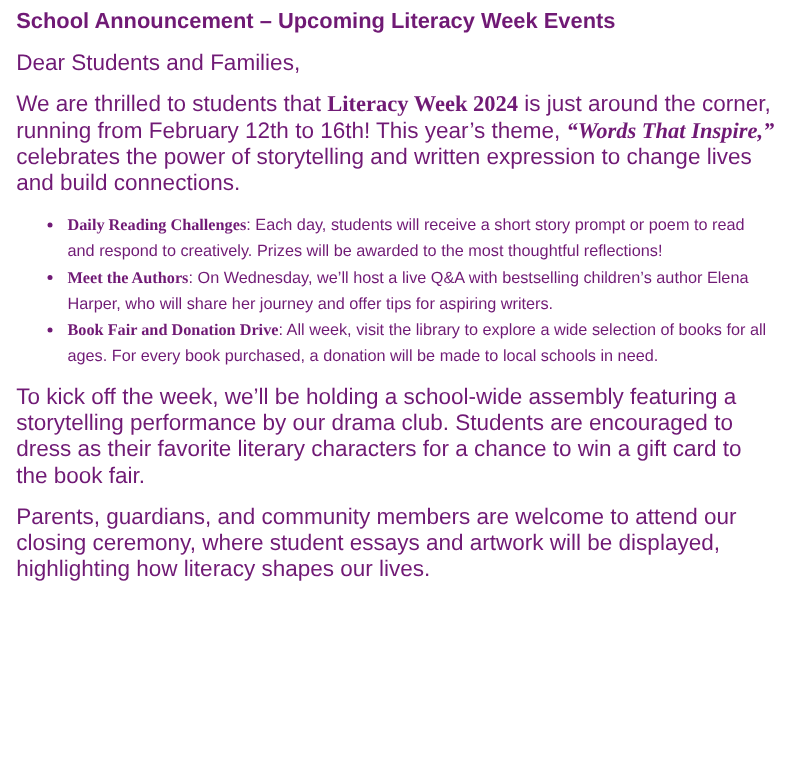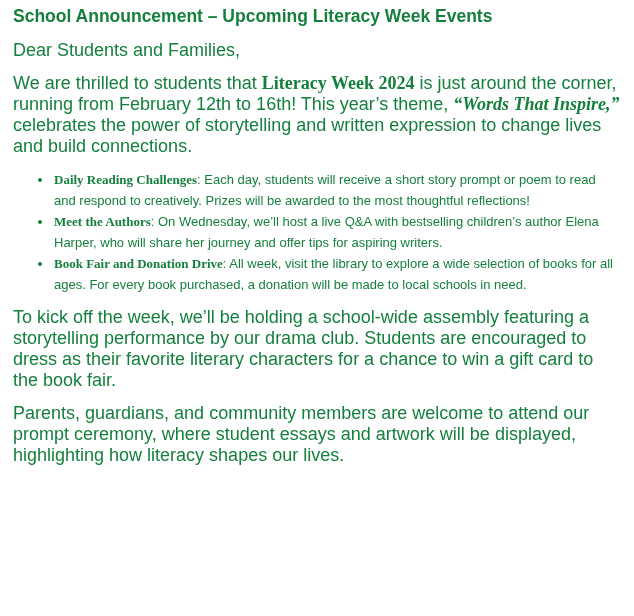--- a/index.html
+++ b/index.html
@@ -10,21 +10,21 @@
   body {
     width: 634px;
     height: 616px;
     overflow: hidden;
   }
   .doc {
     box-sizing: border-box;
     width: 634px;
     padding: 5px 14px 0 13px;
     font-family: "Liberation Sans", sans-serif;
-    color: #15803d;
+    color: #701a75;
     background: #ffffff;
   }
   h1.doc-title {
     font-size: 17.5px;
     line-height: 23px;
     font-weight: bold;
     margin: 0 0 12px 0;
   }
   .doc p {
     font-size: 18px;
@@ -51,15 +51,15 @@
   <h1 class="doc-title">School Announcement – Upcoming Literacy Week Events</h1>
   <div id="doc-body">
       <p><span class="">Dear Students and Families,</span></p>
       <p><span class="">We are thrilled to students that </span><span class="b ">Literacy Week 2024</span><span class=""> is just around the corner, running from February 12th to 16th! This year’s theme, </span><span class="b i">“Words That Inspire,”</span><span class=""> celebrates the power of storytelling and written expression to change lives and build connections.</span></p>
       <ul>
         <li><span class="b ">Daily Reading Challenges</span><span class="">: Each day, students will receive a short story prompt or poem to read and respond to creatively. Prizes will be awarded to the most thoughtful reflections!</span></li>
         <li><span class="b ">Meet the Authors</span><span class="">: On Wednesday, we’ll host a live Q&amp;A with bestselling children’s author Elena Harper, who will share her journey and offer tips for aspiring writers.</span></li>
         <li><span class="b ">Book Fair and Donation Drive</span><span class="">: All week, visit the library to explore a wide selection of books for all ages. For every book purchased, a donation will be made to local schools in need.</span></li>
       </ul>
       <p><span class="">To kick off the week, we’ll be holding a school-wide assembly featuring a storytelling performance by our drama club. Students are encouraged to dress as their favorite literary characters for a chance to win a gift card to the book fair.</span></p>
-      <p><span class="">Parents, guardians, and community members are welcome to attend our prompt ceremony, where student essays and artwork will be displayed, highlighting how literacy shapes our lives.</span></p>
+      <p><span class="">Parents, guardians, and community members are welcome to attend our closing ceremony, where student essays and artwork will be displayed, highlighting how literacy shapes our lives.</span></p>
     </div>
 </div>
 
 </body></html>

